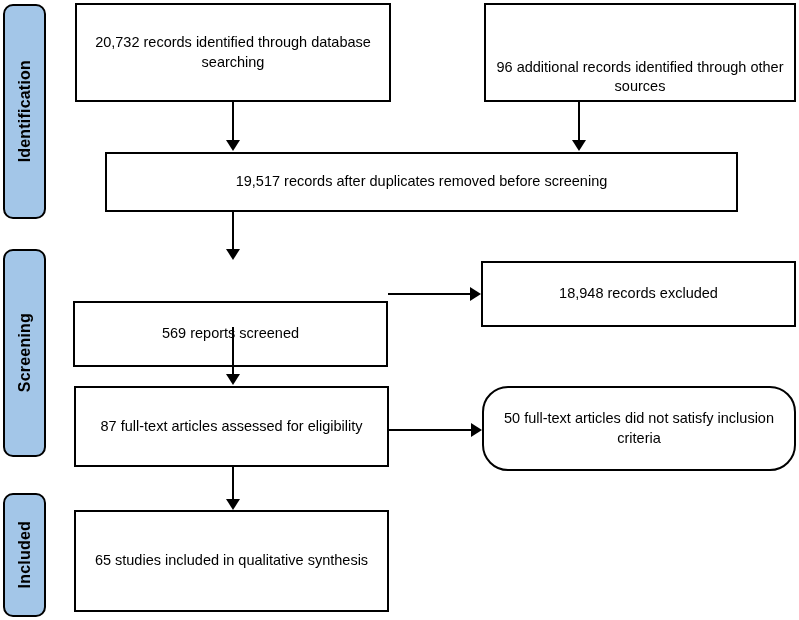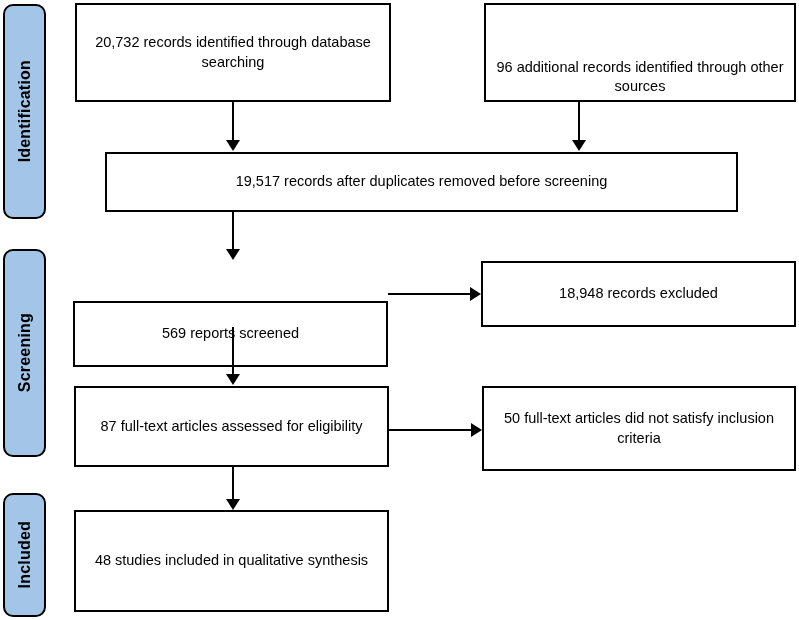--- a/index.html
+++ b/index.html
@@ -136,24 +136,24 @@
   <div class="conn-v" style="left:232px; top:327px; height:48px;"></div>
   <div class="arrow-down" style="left:226px; top:374px;"></div>
 
   <div class="flow-box" style="left:74px; top:386px; width:315px; height:81px;">
     <span class="box-text">87 full-text articles assessed for eligibility</span>
   </div>
 
   <div class="conn-h" style="left:389px; top:429px; width:83px;"></div>
   <div class="arrow-right" style="left:471px; top:423px;"></div>
 
-  <div class="flow-box" style="left:482px; top:386px; width:314px; height:85px;">
+  <div class="flow-box" style="left:482px; top:386px; width:314px; height:85px;border-radius:26px;">
     <span class="box-text">50 full-text articles did not satisfy inclusion criteria</span>
   </div>
 
   <div class="conn-v" style="left:232px; top:467px; height:33px;"></div>
   <div class="arrow-down" style="left:226px; top:499px;"></div>
 
   <div class="flow-box" style="left:74px; top:510px; width:315px; height:102px;">
-    <span class="box-text">48 studies included in qualitative synthesis</span>
+    <span class="box-text">65 studies included in qualitative synthesis</span>
   </div>
 
 </div>
 
 </body></html>

